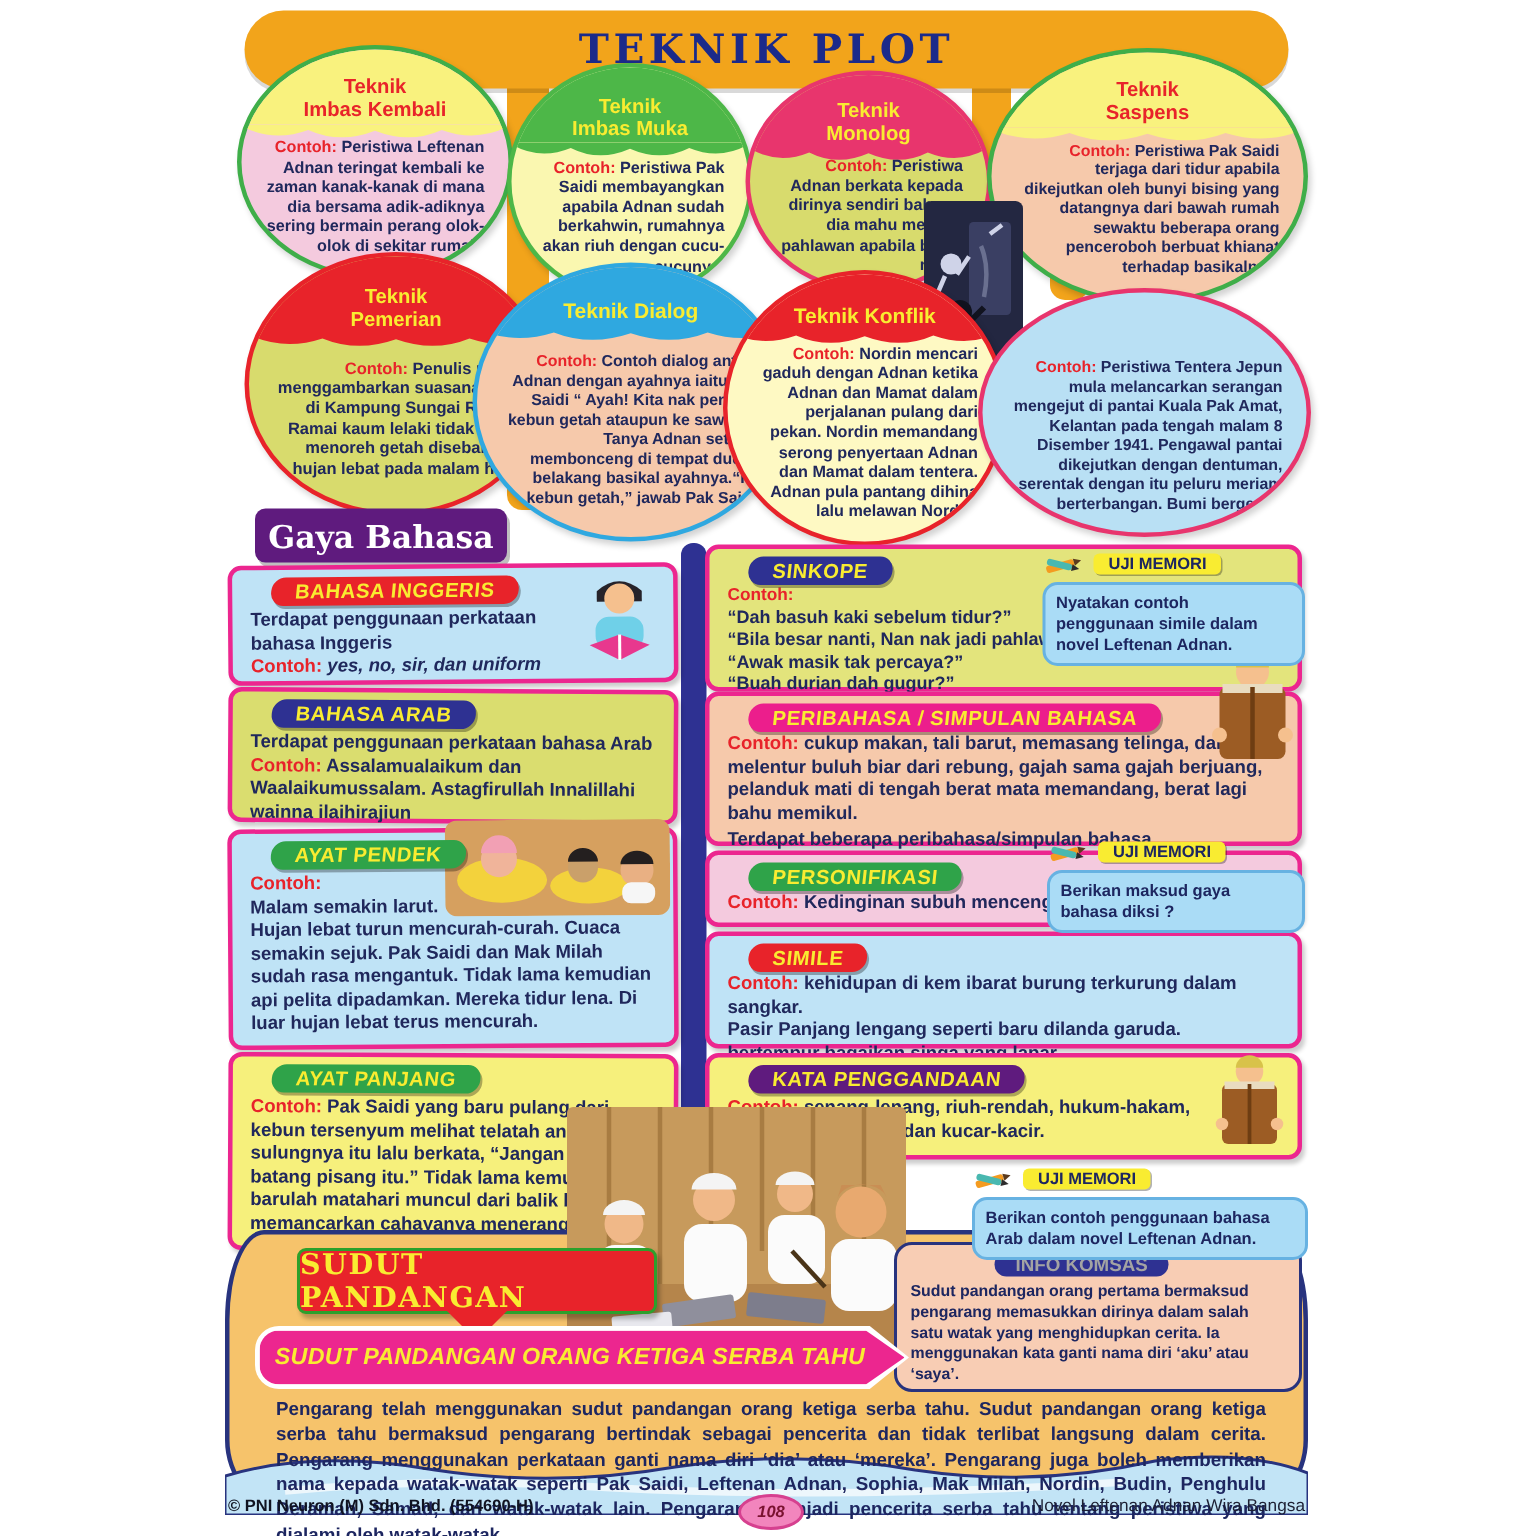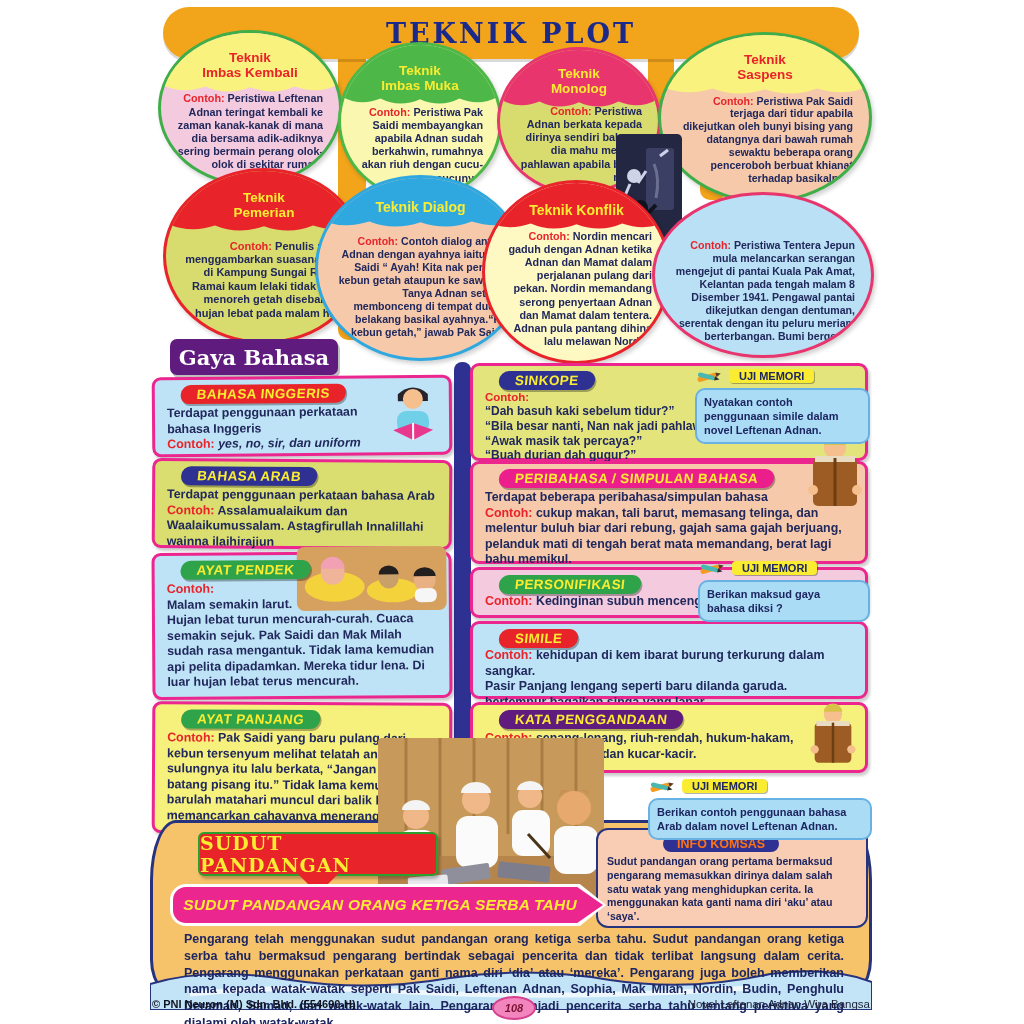--- a/index.html
+++ b/index.html
@@ -44,21 +44,21 @@
           font-family:"DejaVu Serif", serif;font-weight:900;font-size:19px;color:#f9ec31;letter-spacing:1px;
           box-shadow:2px 3px 3px rgba(0,0,0,.25);}
   .ribbon-point{width:0;height:0;border-left:20px solid transparent;border-right:20px solid transparent;
           border-top:20px solid #e8232a;}
   .arrow-outer{background:#ffffff;clip-path:polygon(0 0,94% 0,100% 50%,94% 100%,0 100%);border-radius:16px;}
   .arrow-inner{position:absolute;left:3px;top:3px;right:3px;bottom:3px;background:#ec268f;
           clip-path:polygon(0 0,94% 0,100% 50%,94% 100%,0 100%);border-radius:13px;
           display:flex;align-items:center;justify-content:center;color:#f9ec31;font-weight:800;
           font-style:italic;font-size:15.5px;letter-spacing:.2px;padding-right:16px;box-sizing:border-box;}
   .info-box{background:#f8cdb4;border:2.5px solid #28337e;border-radius:12px;box-sizing:border-box;padding:4px 9px;}
-  .info-chip{background:#2e3192;color:#f97316;font-weight:800;font-size:12.5px;padding:1px 14px;border-radius:9px;
+  .info-chip{background:#2e3192;color:#a3a3a3;font-weight:800;font-size:12.5px;padding:1px 14px;border-radius:9px;
           display:inline-block;margin-left:56px;}
   .info-text{color:#1d2660;font-weight:700;font-size:10.6px;line-height:1.3;margin-top:3px;}
   .paragraph{color:#1d2660;font-weight:700;font-size:12.5px;line-height:1.34;text-align:justify;}
   .badge{border-radius:50%;background:#f285bd;border:2px solid #d6408f;color:#7a1230;font-style:italic;
           font-weight:800;font-size:11px;display:flex;align-items:center;justify-content:center;}
   .foot-left{font-weight:800;font-size:11px;color:#101321;}
   .foot-right{font-weight:400;font-size:11.5px;color:#1c1f33;}
 </style>
 </head>
 <body>
@@ -242,22 +242,22 @@
     <svg class="abs" style="right:2px;top:-32px;width:56px;height:84px;" viewBox="0 0 56 84">
       <circle cx="28" cy="16" r="11" fill="#f5c08e"></circle>
       <path d="M17 13 a11 10 0 0 1 22 0 z" fill="#d8c24a"></path>
       <rect x="6" y="26" width="44" height="48" rx="5" fill="#9c5c24"></rect>
       <rect x="8" y="24" width="40" height="6" fill="#e9dcc0"></rect>
       <path d="M28 26 V74" stroke="#6e3d12" stroke-width="3"></path>
       <circle cx="6" cy="58" r="5" fill="#f5c08e"></circle>
           <circle cx="50" cy="58" r="5" fill="#f5c08e"></circle>
     </svg>
     <div><span class="chip" style="background: rgb(236, 30, 140);">PERIBAHASA / SIMPULAN BAHASA</span></div>
+    <div class="ctext"><span class="contoh">Contoh:</span> <span>cukup makan, tali barut, memasang telinga, dan melentur buluh biar dari rebung, gajah sama gajah berjuang, pelanduk mati di tengah berat mata memandang, berat lagi bahu memikul.</span></div>
     <div class="ctext" style="margin-top:2px;">Terdapat beberapa peribahasa/simpulan bahasa</div>
-    <div class="ctext"><span class="contoh">Contoh:</span> <span>cukup makan, tali barut, memasang telinga, dan melentur buluh biar dari rebung, gajah sama gajah berjuang, pelanduk mati di tengah berat mata memandang, berat lagi bahu memikul.</span></div>
   </div>
 
   <div class="abs card" style="left: 320px; top: 567px; width: 398px; height: 51px; background: rgb(244, 202, 222);">
     <div><span class="chip" style="background: rgb(47, 163, 73);">PERSONIFIKASI</span></div>
     <div class="ctext"><span class="contoh">Contoh:</span> <span>Kedinginan subuh mencengkam tubuh</span></div>
   </div>
 
   <div class="abs card" style="left: 320px; top: 621px; width: 398px; height: 78px; background: rgb(191, 227, 246);">
     <div><span class="chip" style="background: rgb(232, 35, 42);">SIMILE</span></div>
     <div class="ctext" style="line-height:1.25;"><span class="contoh">Contoh:</span> <span class="pre">kehidupan di kem ibarat burung terkurung dalam sangkar.

